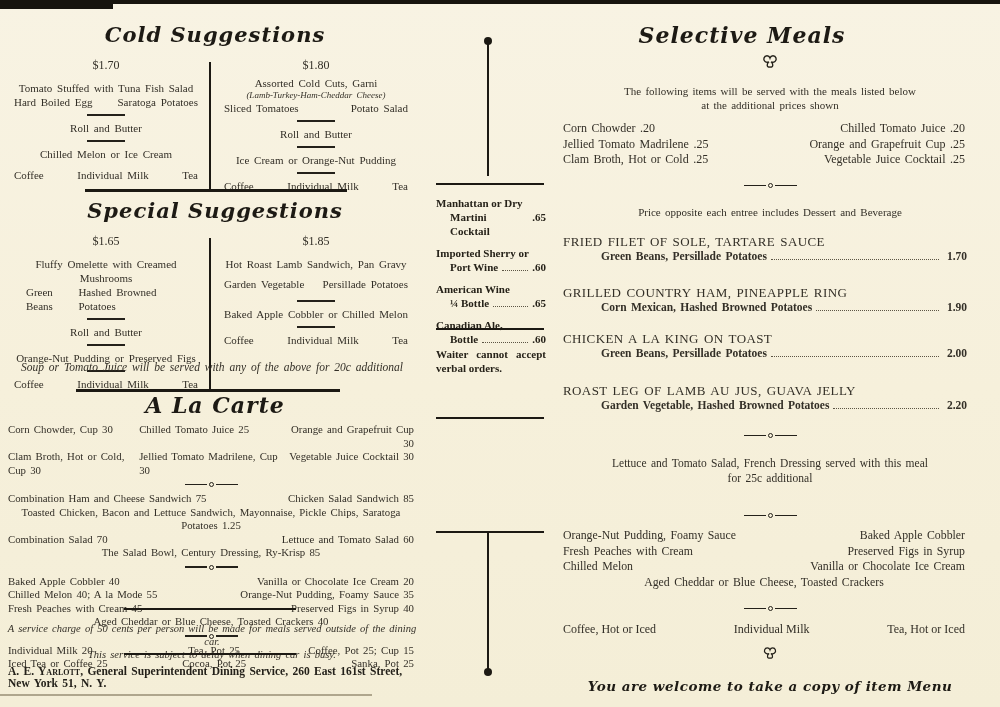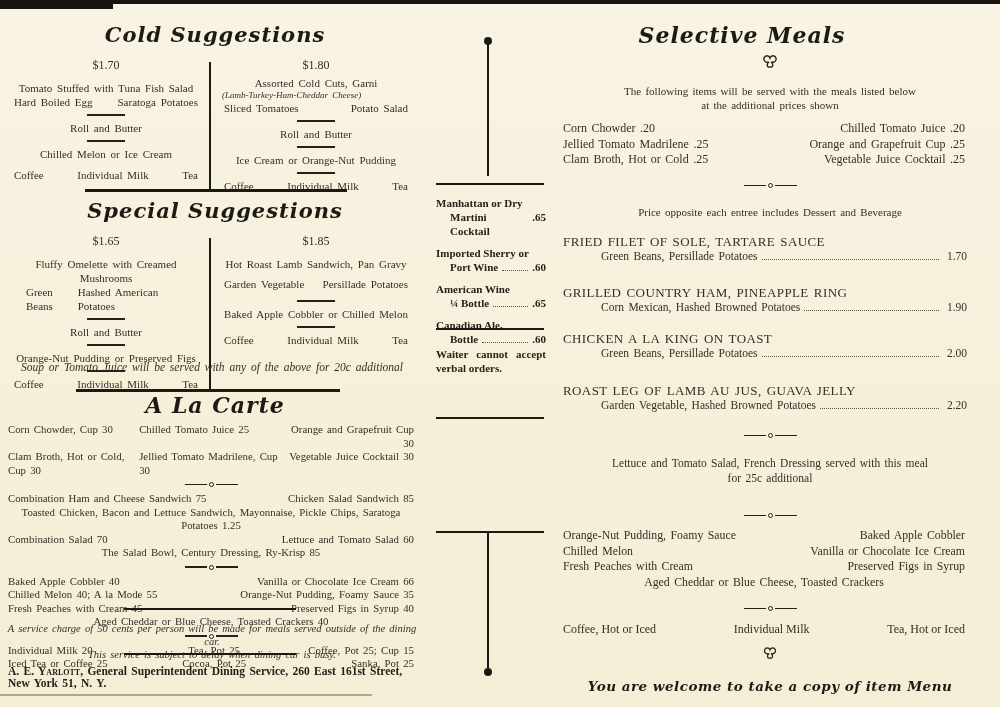--- a/index.html
+++ b/index.html
@@ -27,21 +27,21 @@
   .hrule{position:absolute;background:#1c1913;}
   .vline{position:absolute;background:#1c1913;}
   .dot{position:absolute;background:#1c1913;border-radius:50%;}
 
   
   .meal-grid{position:absolute;display:grid;grid-template-columns:1fr 1fr;}
   .meal-grid::before{content:"";position:absolute;left:calc(50% - 1px);top:4px;bottom:2px;width:1.5px;background:#1c1913;}
   .meal{padding:0 10px 0 6px;font-size:11px;line-height:14px;word-spacing:2px;}
   .meal .m-price{text-align:center;font-size:12px;margin-bottom:9px;}
   .meal .m-line1{text-align:center;}
-  .meal .m-sub{text-align:left;font-size:9px;font-style:italic;line-height:11px;}
+  .meal .m-sub{text-align:center;font-size:9px;font-style:italic;line-height:11px;}
   .meal .m-pair{display:flex;justify-content:space-between;padding:0 2px;}
   .meal .m-center{text-align:center;}
   .mini-rule{width:38px;height:2px;background:#24211a;margin:5px auto 5px auto;}
   .meal .m-bev{display:flex;justify-content:space-between;padding:0 2px;margin-top:7px;}
 
   
   .alc{font-size:10.8px;line-height:13.5px;word-spacing:1.5px;}
   .alc-3col{display:grid;grid-template-columns:1.05fr 1.2fr 1fr;}
   .alc-3col span:nth-child(3){text-align:right;}
   .alc-3col.c2-center span:nth-child(2){text-align:center;}
@@ -56,21 +56,21 @@
   .drink .l2{display:flex;align-items:baseline;padding-left:14px;}
   .leader{flex:1;border-bottom:1.5px dotted #5c5544;margin:0 4px 3px 4px;min-width:8px;}
   .leader.blank{border-bottom:none;}
   .mid p{margin:0 0 9px 0;text-align:justify;}
 
   
   .sel{font-size:11.5px;line-height:15px;word-spacing:1.5px;}
   .extras-row,.dess-row{display:flex;justify-content:space-between;line-height:15.5px;}
   .entree{margin-bottom:21px;}
   .entree .nm{font-size:13px;letter-spacing:.4px;line-height:15px;}
-  .entree .sd{display:flex;align-items:baseline;margin-left:38px;}
+  .entree .sd{display:flex;align-items:baseline;margin-left:38px;font-weight:bold;}
   .entree .pr{font-size:11.5px;padding-left:4px;}
   .bev3{display:flex;justify-content:space-between;font-size:12px;}
   .orn{display:flex;justify-content:center;}
 </style>
 </head>
 <body>
 
 <div class="page">
   <div class="scan-top"></div>
   <div class="scan-top-left"></div>
@@ -120,21 +120,21 @@
   <div class="hrule" style="left:85px;top:189px;width:262px;height:3px;"></div>
 
   <div class="abs ctr script-title" style="left:0;top:198px;width:430px;font-size:21px;">Special Suggestions</div>
 
   <div class="meal-grid" style="left:6px;top:234px;width:408px;">
     <div class="meal">
       <div class="m-price">$1.65</div>
       <div class="m-line1">Fluffy Omelette with Creamed Mushrooms</div>
       <div class="m-pair" style="padding:0 14px;">
         <span>Green Beans</span>
-        <span>Hashed American Potatoes</span>
+        <span>Hashed Browned Potatoes</span>
       </div>
       <div class="mini-rule"></div>
       <div class="m-center">Roll and Butter</div>
       <div class="mini-rule"></div>
       <div class="m-center">Orange-Nut Pudding or Preserved Figs</div>
       <div class="mini-rule"></div>
       <div class="m-bev" style="margin-top:2px;">
         <span>Coffee</span>
         <span>Individual Milk</span>
         <span>Tea</span>
@@ -190,21 +190,21 @@
       <span>Lettuce and Tomato Salad 60</span>
     </div>
     <div class="ctr">The Salad Bowl, Century Dressing, Ry-Krisp 85</div>
     <div class="odiv">
         <span class="l"></span>
         <span class="c"></span>
         <span class="l"></span>
       </div>
     <div class="alc-lr">
       <span>Baked Apple Cobbler 40</span>
-      <span>Vanilla or Chocolate Ice Cream 66</span>
+      <span>Vanilla or Chocolate Ice Cream 20</span>
     </div>
     <div class="alc-lr">
       <span>Chilled Melon 40; A la Mode 55</span>
       <span>Orange-Nut Pudding, Foamy Sauce 35</span>
     </div>
     <div class="alc-lr">
       <span>Fresh Peaches with Cream 45</span>
       <span>Preserved Figs in Syrup 40</span>
     </div>
     <div class="ctr">Aged Cheddar or Blue Cheese, Toasted Crackers 40</div>
@@ -389,26 +389,26 @@
         <span class="l"></span>
       </div>
   </div>
 
   <div class="abs sel" style="left:563px;top:528px;width:402px;font-size:11.8px;">
     <div class="dess-row">
       <span>Orange-Nut Pudding, Foamy Sauce</span>
       <span>Baked Apple Cobbler</span>
     </div>
     <div class="dess-row">
+      <span>Fresh Peaches with Cream</span>
+      <span>Preserved Figs in Syrup</span>
+    </div>
+    <div class="dess-row">
       <span>Chilled Melon</span>
       <span>Vanilla or Chocolate Ice Cream</span>
-    </div>
-    <div class="dess-row">
-      <span>Fresh Peaches with Cream</span>
-      <span>Preserved Figs in Syrup</span>
     </div>
     <div class="ctr">Aged Cheddar or Blue Cheese, Toasted Crackers</div>
   </div>
 
   <div class="abs" style="left:560px;top:601px;width:420px;">
     <div class="odiv">
         <span class="l"></span>
         <span class="c"></span>
         <span class="l"></span>
       </div>

